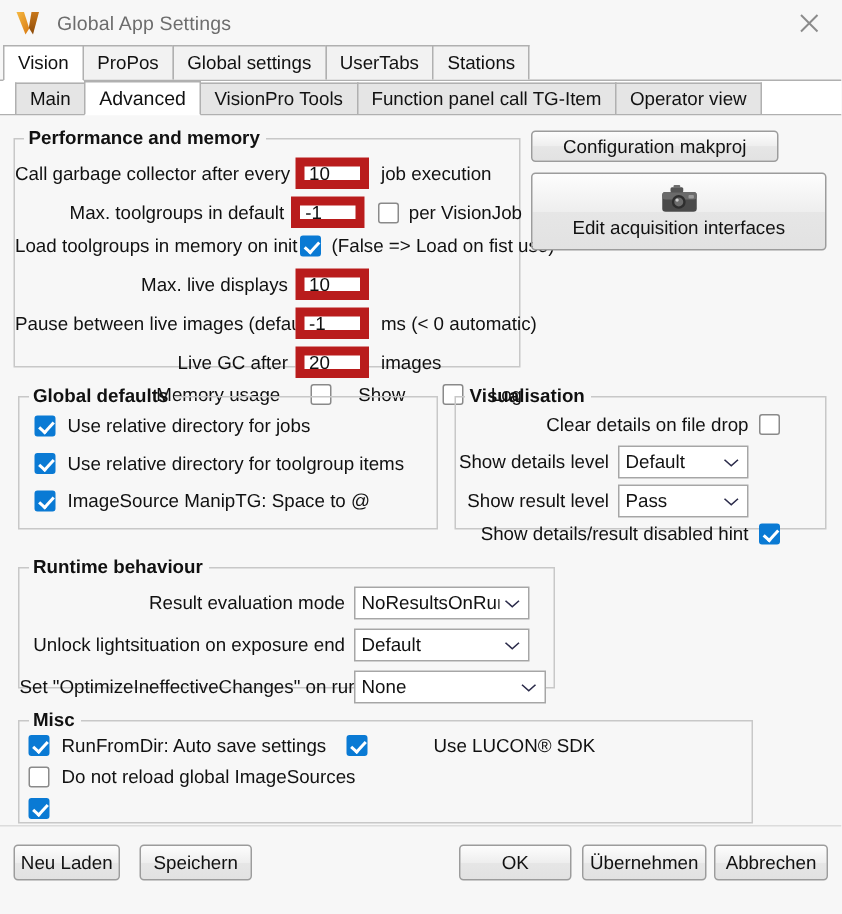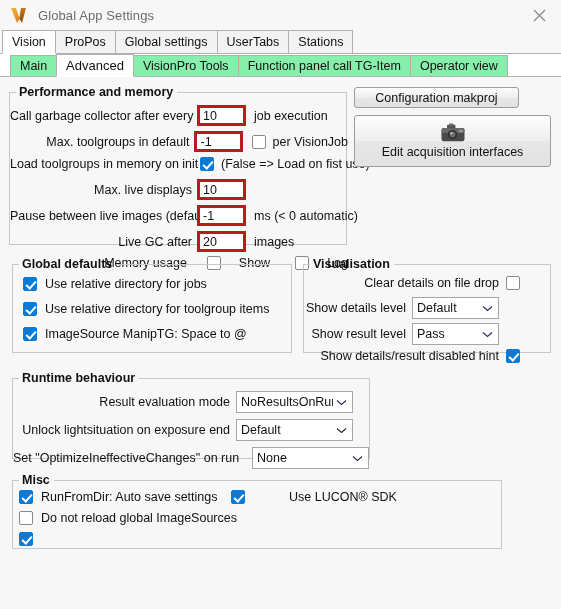--- a/index.html
+++ b/index.html
@@ -81,21 +81,21 @@
     background: #ffffff;
     margin-top: 0px;
   }
   .tab2 {
     height: 21px;
     line-height: 20px;
     padding: 0 9px;
     font-size: 12.5px;
     border: 1px solid #b0b0b0;
     border-bottom: none;
-    background: #86efac;
+    background: #e5e5e5;
     margin-right: -1px;
     color: #111;
     white-space: nowrap;
     cursor: default;
   }
   .tab2.active {
     background: #ffffff;
     height: 23px;
     line-height: 22px;
     position: relative;
@@ -125,21 +125,21 @@
     font-size: 12.5px;
     padding: 0 4px 0 3px;
     margin-left: 6px;
     color: #111;
   }
 
   .lbl { font-size: 12.5px; color: #111; white-space: nowrap; }
 
   
   input.txt {
-    border: 3px solid #b91c1c;
+    border: 6px solid #b91c1c;
     background: #ffffff;
     height: 21px;
     font-family: "Liberation Sans", sans-serif;
     font-size: 12.5px;
     color: #111;
     padding: 0 3px;
     outline: none;
   }
 
   
@@ -403,21 +403,21 @@
         <span class="chev">
           <svg width="11" height="7" viewBox="0 0 11 7">
               <polyline points="1,1.5 5.5,5.5 10,1.5" fill="none" stroke="#2b2b4a" stroke-width="1.1"></polyline>
             </svg>
         </span>
       </div>
     </div>
 
     <div class="row" style="position:absolute; left:0; top:62px; width:356px;">
       <div style="width:217px; text-align:right;"><span class="lbl">Set "OptimizeIneffectiveChanges" on run</span></div>
-      <div class="dd" style="width:128px; margin-left:22px;">
+      <div class="dd" style="width:128px; margin-left:6px;">
         <span class="ddtxt">None</span>
         <span class="chev">
           <svg width="11" height="7" viewBox="0 0 11 7">
               <polyline points="1,1.5 5.5,5.5 10,1.5" fill="none" stroke="#2b2b4a" stroke-width="1.1"></polyline>
             </svg>
         </span>
       </div>
     </div>
   </fieldset>
 
@@ -434,14 +434,31 @@
     </div>
     <div class="row" style="position:absolute; left:6px; top:24px;">
       <span class="cb"></span>
       <span class="lbl" style="margin-left:8px;">Do not reload global ImageSources</span>
     </div>
     <div class="row" style="position:absolute; left:6px; top:45px;">
       <span class="cb on"></span>
     </div>
   </fieldset>
 
+  <div class="bottombar">
+    <div class="btn" style="position:absolute; left:9px; top:12px; width:71px; height:24px;">
+      <span>Neu Laden</span>
+    </div>
+    <div class="btn" style="position:absolute; left:93px; top:12px; width:75px; height:24px;">
+      <span>Speichern</span>
+    </div>
+    <div class="btn" style="position:absolute; left:306px; top:12px; width:75px; height:24px;">
+      <span>OK</span>
+    </div>
+    <div class="btn" style="position:absolute; left:388px; top:12px; width:83px; height:24px;">
+      <span>Übernehmen</span>
+    </div>
+    <div class="btn" style="position:absolute; left:476px; top:12px; width:76px; height:24px;">
+      <span>Abbrechen</span>
+    </div>
+  </div>
 
 </div>
 
 </body></html>

